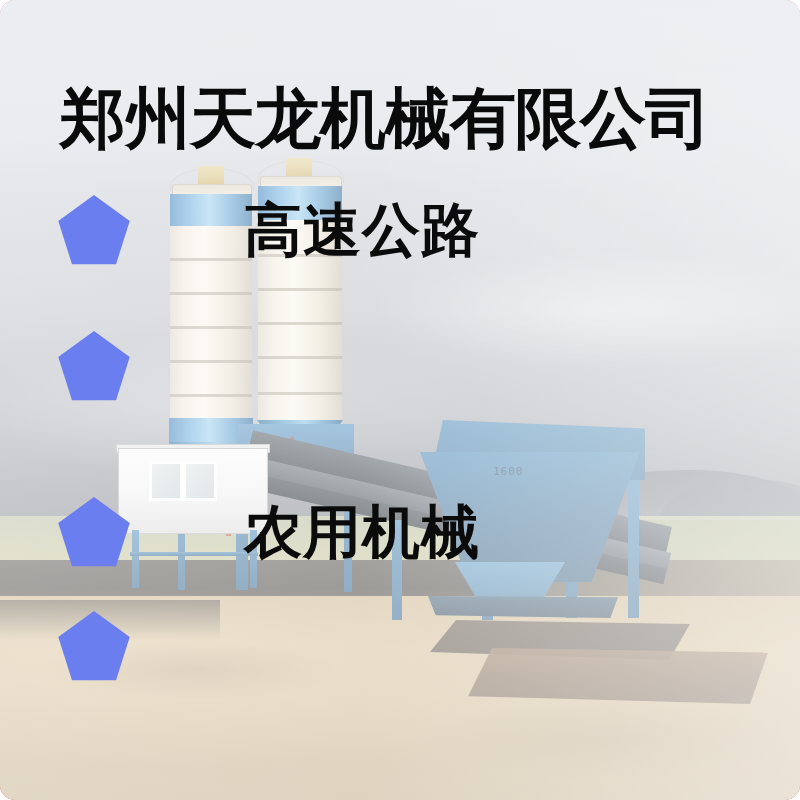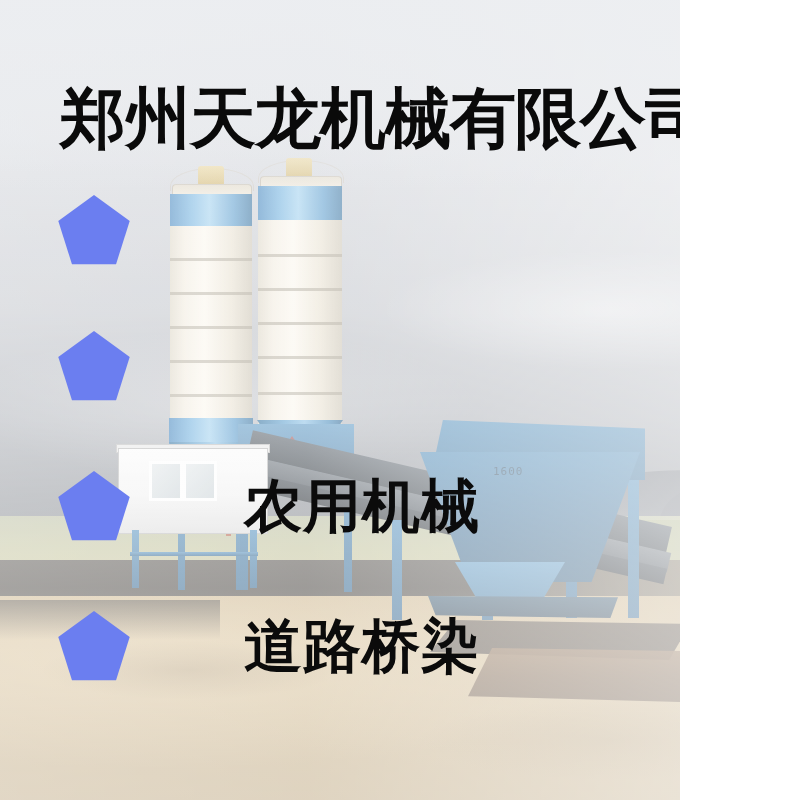--- a/index.html
+++ b/index.html
@@ -2,25 +2,26 @@
 <html><head>
 <meta charset="utf-8">
 <style>
   html, body {
     margin: 0;
     padding: 0;
     background: #ffffff;
   }
   #banner {
     position: relative;
-    width: 680px;
+    width: 800px;
     height: 800px;
     overflow: hidden;
     font-family: "DejaVu Sans", "Liberation Sans", sans-serif;
     background: #ef4444;
+    border-radius: 15px;
   }
 
   
   .photo {
     position: absolute;
     inset: 0;
     overflow: hidden;
   }
 
   
@@ -410,44 +411,44 @@
     <div class="title">郑州天龙机械有限公司</div>
 
     <div class="list">
 
       <div class="row" style="top:182px;">
         <span class="bullet">
           <svg viewBox="0 0 100 100" aria-hidden="true">
             <polygon points="50,4 97,38 79,95 21,95 3,38" fill="#6b7ef0"></polygon>
           </svg>
         </span>
+        <span class="row-label">高速公路</span>
       </div>
 
       <div class="row" style="top:318px;">
         <span class="bullet">
           <svg viewBox="0 0 100 100" aria-hidden="true">
             <polygon points="50,4 97,38 79,95 21,95 3,38" fill="#6b7ef0"></polygon>
           </svg>
         </span>
       </div>
 
-      <div class="row" style="top:458px;">
+      <div class="row" style="top:484px;">
         <span class="bullet">
           <svg viewBox="0 0 100 100" aria-hidden="true">
             <polygon points="50,4 97,38 79,95 21,95 3,38" fill="#6b7ef0"></polygon>
           </svg>
         </span>
         <span class="row-label">农用机械</span>
       </div>
 
       <div class="row" style="top:598px;">
         <span class="bullet">
           <svg viewBox="0 0 100 100" aria-hidden="true">
             <polygon points="50,4 97,38 79,95 21,95 3,38" fill="#6b7ef0"></polygon>
           </svg>
         </span>
-        <span class="row-label">道路桥染</span>
       </div>
 
     </div>
   </div>
 
 </div>
 
 </body></html>

